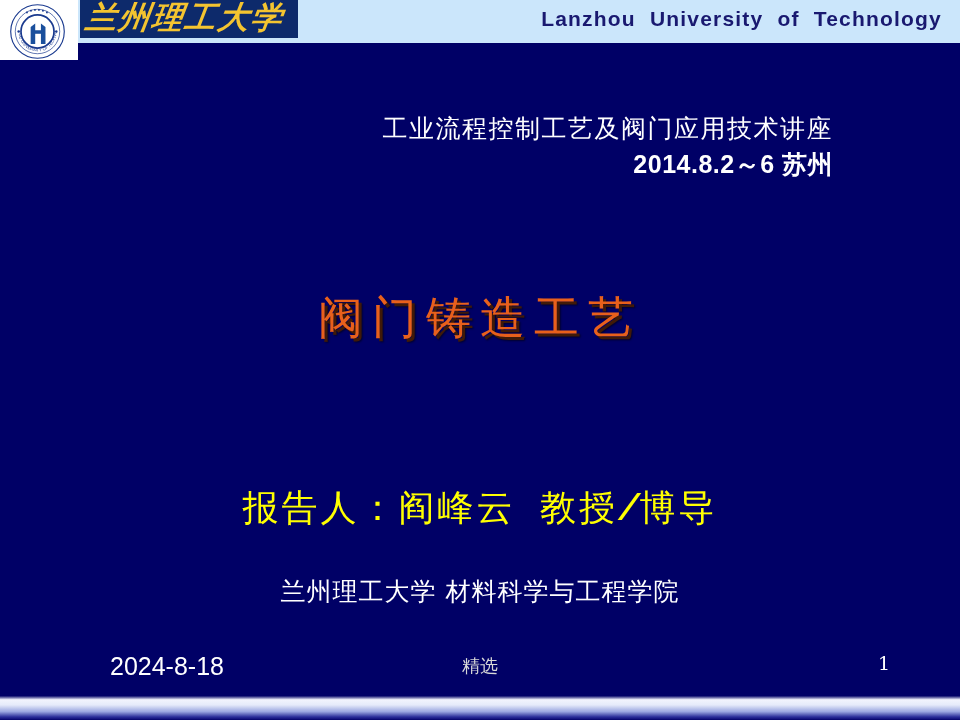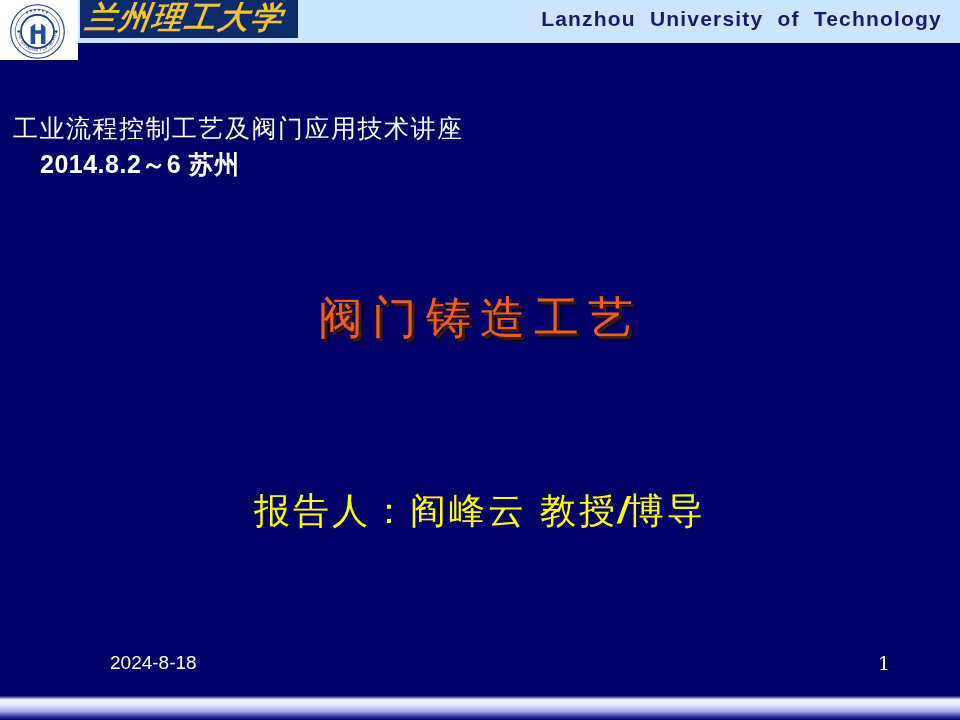--- a/index.html
+++ b/index.html
@@ -76,24 +76,24 @@
     font-style: italic;
     font-weight: bold;
     letter-spacing: 2px;
     white-space: nowrap;
     transform: skewX(-8deg);
   }
 
   
   .subtitle-block {
     position: absolute;
-    left: 13px;
+    left: 0;
     top: 112px;
     width: 833px;
-    text-align: left;
+    text-align: right;
   }
   .subtitle-line1 {
     font-size: 25px;
     color: #ffffff;
     letter-spacing: 1.5px;
     font-family: "DejaVu Serif", "Liberation Serif", serif;
     line-height: 34px;
     white-space: nowrap;
   }
   .subtitle-line2 {
@@ -126,21 +126,21 @@
   
   .presenter {
     position: absolute;
     left: 0;
     top: 487px;
     width: 960px;
     text-align: center;
     font-size: 36px;
     line-height: 48px;
     color: #ffff00;
-    font-family: Liberation Sans, sans-serif;
+    font-family: Liberation Mono, monospace;
     letter-spacing: 3px;
     white-space: nowrap;
   }
   .presenter .slash {
     font-weight: bold;
     font-style: italic;
     letter-spacing: 0;
   }
 
   
@@ -163,21 +163,21 @@
     position: absolute;
     left: 0;
     top: 652px;
     width: 960px;
     height: 38px;
   }
   .footer-date {
     position: absolute;
     left: 110px;
     top: 0;
-    font-size: 19px;
+    font-size: 25px;
     color: #ffffff;
     font-family: "Liberation Sans", "DejaVu Sans", sans-serif;
     white-space: nowrap;
   }
   .footer-center {
     position: absolute;
     left: 0;
     top: 2px;
     width: 960px;
     text-align: center;
@@ -258,21 +258,23 @@
     <div class="subtitle-line1">工业流程控制工艺及阀门应用技术讲座</div>
     <div class="subtitle-line2">2014.8.2～6  苏州</div>
   </div>
 
   <div class="main-title">阀门铸造工艺</div>
 
   <div class="presenter">
     <span>报告人：阎峰云   教授</span><span class="slash">/</span><span>博导</span>
   </div>
 
+  <div class="affiliation">兰州理工大学 材料科学与工程学院</div>
 
   <div class="footer">
     <div class="footer-date">2024-8-18</div>
+    <div class="footer-center">精选</div>
     <div class="footer-page">1</div>
   </div>
 
   <div class="bottom-bar"></div>
 
 </div>
 
 </body></html>

